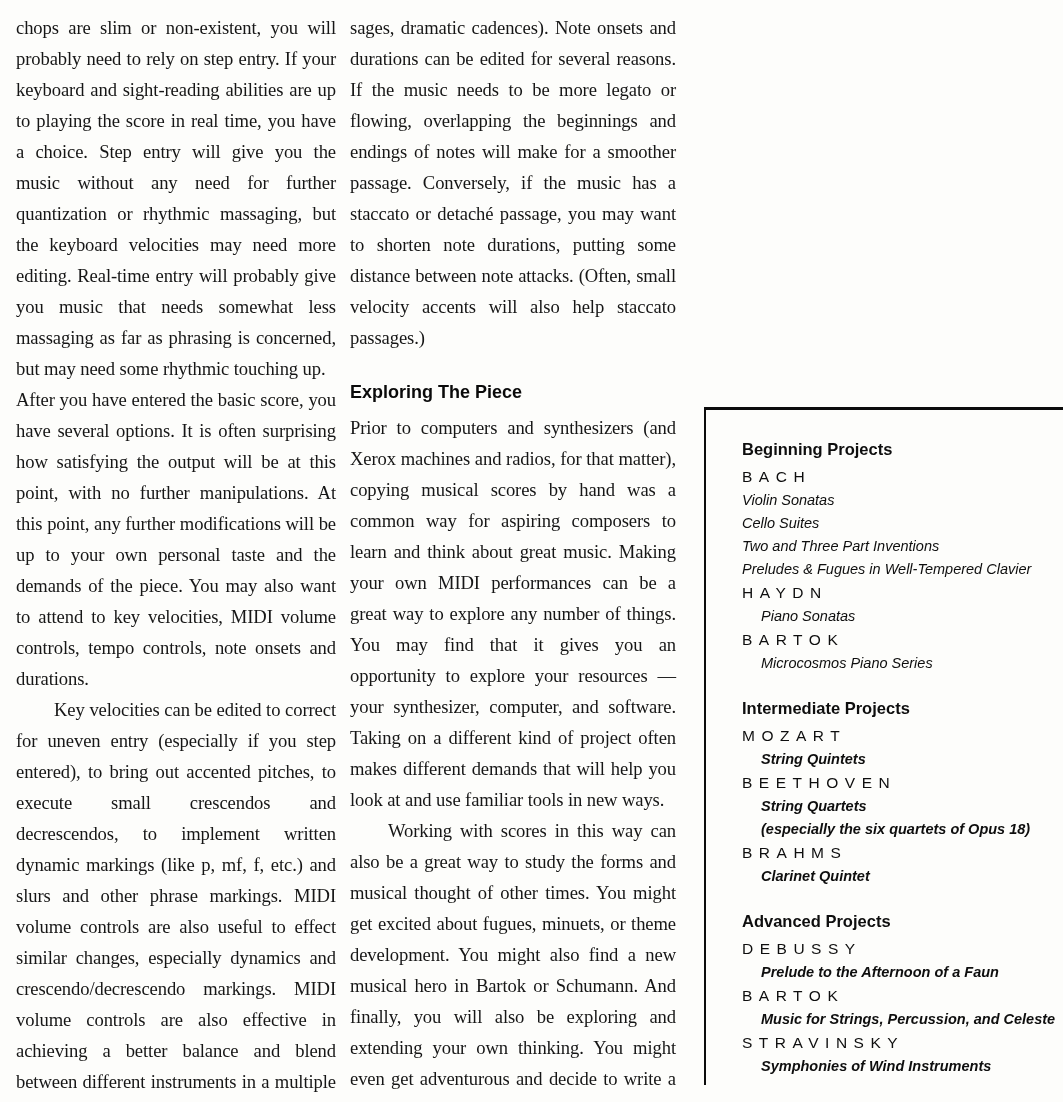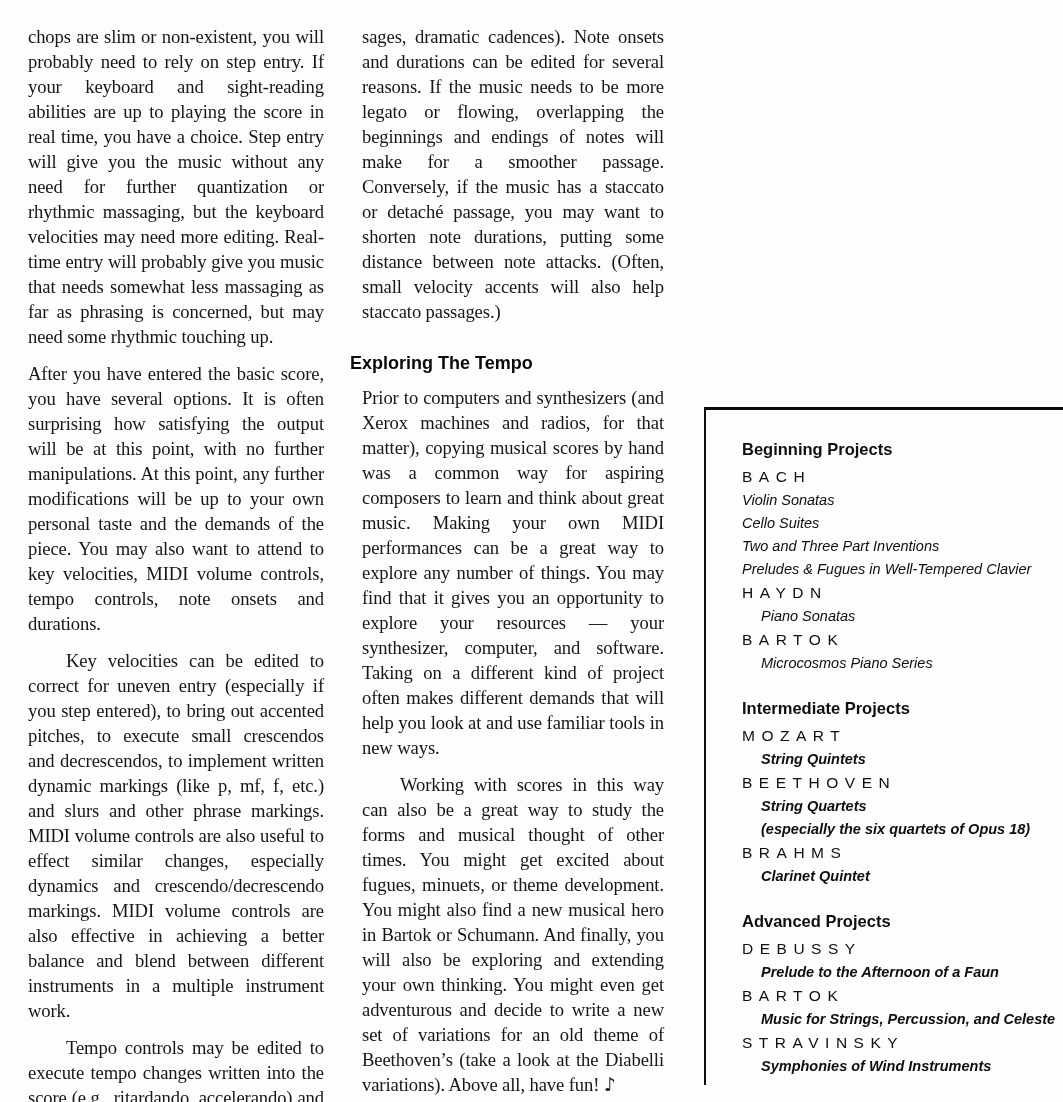--- a/index.html
+++ b/index.html
@@ -19,23 +19,23 @@
 
   
   .col {
     position: absolute;
     top: 12px;
   }
   .col-left  { left: 16px;  width: 320px; }
   .col-mid   { left: 350px; width: 326px; }
 
   .body-para {
-    margin: 12px;
+    margin: 0;
     font-size: 18.6px;
-    line-height: 25px;
+    line-height: 31px;
     text-align: justify;
     letter-spacing: -0.1px;
   }
   .body-para.indent { text-indent: 38px; }
 
   .col-heading {
     font-family: "Liberation Sans", sans-serif;
     font-weight: bold;
     font-size: 18px;
     line-height: 20px;
@@ -95,21 +95,21 @@
 
   <div class="col col-left">
     <p class="body-para">chops are slim or non-existent, you will probably need to rely on step entry. If your keyboard and sight-reading abilities are up to playing the score in real time, you have a choice. Step entry will give you the music without any need for further quantization or rhythmic massaging, but the keyboard velocities may need more editing. Real-time entry will probably give you music that needs somewhat less massaging as far as phrasing is concerned, but may need some rhythmic touching up.</p>
     <p class="body-para">After you have entered the basic score, you have several options. It is often surprising how satisfying the output will be at this point, with no further manipulations. At this point, any further modifications will be up to your own personal taste and the demands of the piece. You may also want to attend to key velocities, MIDI volume controls, tempo controls, note onsets and durations.</p>
     <p class="body-para indent">Key velocities can be edited to correct for uneven entry (especially if you step entered), to bring out accented pitches, to execute small crescendos and decrescendos, to implement written dynamic markings (like p, mf, f, etc.) and slurs and other phrase markings. MIDI volume controls are also useful to effect similar changes, especially dynamics and crescendo/decrescendo markings. MIDI volume controls are also effective in achieving a better balance and blend between different instruments in a multiple instrument work.</p>
     <p class="body-para indent">Tempo controls may be edited to execute tempo changes written into the score (e.g., ritardando, accelerando) and also for stylistic reasons (e.g., rubato pas-</p>
   </div>
 
   <div class="col col-mid">
     <p class="body-para">sages, dramatic cadences). Note onsets and durations can be edited for several reasons. If the music needs to be more legato or flowing, overlapping the beginnings and endings of notes will make for a smoother passage. Conversely, if the music has a staccato or detaché passage, you may want to shorten note durations, putting some distance between note attacks. (Often, small velocity accents will also help staccato passages.)</p>
-    <h3 class="col-heading">Exploring The Tempo</h3>
+    <h3 class="col-heading">Exploring The Piece</h3>
     <p class="body-para">Prior to computers and synthesizers (and Xerox machines and radios, for that matter), copying musical scores by hand was a common way for aspiring composers to learn and think about great music. Making your own MIDI performances can be a great way to explore any number of things. You may find that it gives you an opportunity to explore your resources — your synthesizer, computer, and software. Taking on a different kind of project often makes different demands that will help you look at and use familiar tools in new ways.</p>
     <p class="body-para indent"><span>Working with scores in this way can also be a great way to study the forms and musical thought of other times. You might get excited about fugues, minuets, or theme development. You might also find a new musical hero in Bartok or Schumann. And finally, you will also be exploring and extending your own thinking. You might even get adventurous and decide to write a new set of variations for an old theme of Beethoven’s (take a look at the Diabelli variations). Above all, have fun!</span>
         <span class="note-glyph">♪</span></p>
   </div>
 
   <div class="sidebar">
 
     <div class="s-section">
       <div class="s-title">Beginning Projects</div>
       <div class="composer">BACH</div>

